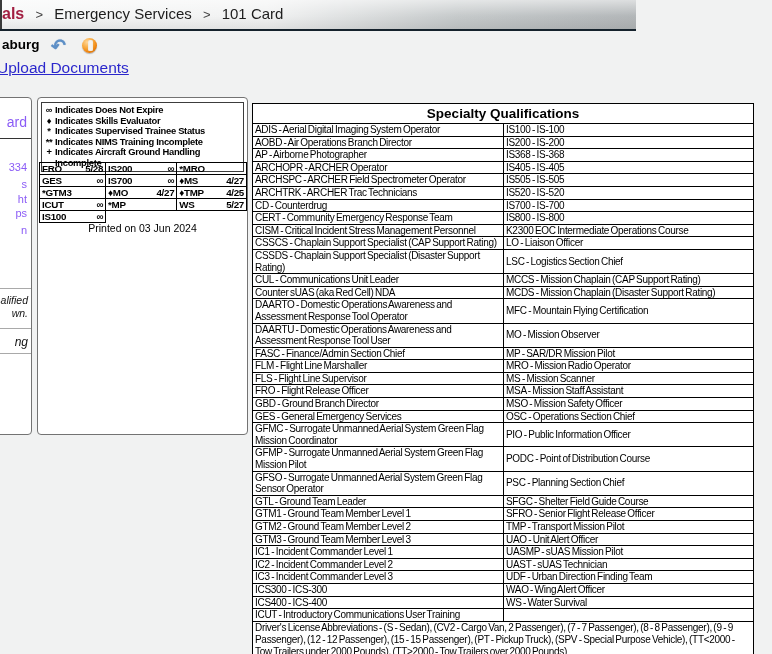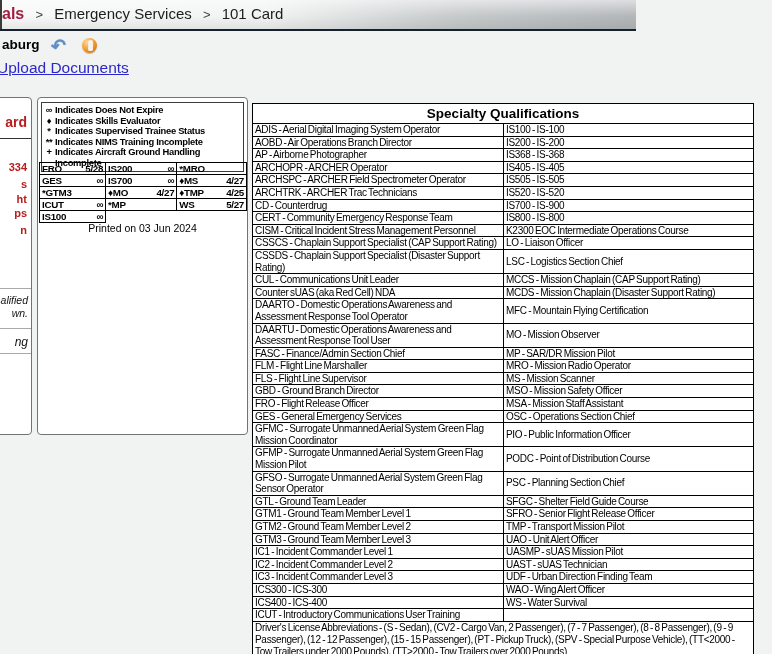--- a/index.html
+++ b/index.html
@@ -37,21 +37,21 @@
     content:"";position:absolute;left:6px;top:2px;width:5px;height:11px;background:#f6f2ec;
     border-radius:1.5px;box-shadow:inset 0 0 1px #c8b9a4;
   }
   .upload-link{
     position:absolute;left:-3px;top:59px;font-size:15.5px;color:#2b27cc;
     text-decoration:underline;cursor:pointer;white-space:nowrap;
   }
   
   .card{position:absolute;background:#fff;border:1px solid #737373;border-radius:4px;}
   #card-front{left:-172px;top:97px;width:202px;height:336px;}
-  .cf-text{position:absolute;right:4px;white-space:nowrap;font-weight:bold;font-size:11px;color:#b91c1c;}
+  .cf-text{position:absolute;right:4px;white-space:nowrap;font-weight:normal;font-size:11px;color:#8b5cf6;}
   .cf-title{font-size:14px;top:16px;}
   .cf-rule{position:absolute;left:0;right:0;top:40px;border-top:1.5px solid #333;}
   .cf-div{position:absolute;left:0;right:0;border-top:1px solid #a9a9a9;}
   .cf-note{position:absolute;right:3px;white-space:nowrap;font-size:10.5px;font-weight:normal;color:#111;font-style:italic;}
   #card-back{left:37px;top:97px;width:209px;height:336px;}
   .legend-box{position:absolute;left:3px;top:4px;right:3px;border:1px solid #3c3c3c;padding:2px 1px 2px 1px;}
   .legend-row{display:flex;align-items:flex-start;font-size:9.4px;font-weight:bold;line-height:10.6px;letter-spacing:-0.3px;color:#000;}
   .legend-sym{width:12px;flex:none;text-align:center;}
   .legend-txt{flex:1;}
   .qual-grid{position:absolute;left:1px;top:64px;border-collapse:collapse;table-layout:fixed;}
@@ -243,21 +243,21 @@
       <tr>
         <td>ARCHSPC - ARCHER Field Spectrometer Operator</td>
         <td>IS505 - IS-505</td>
       </tr>
       <tr>
         <td>ARCHTRK - ARCHER Trac Technicians</td>
         <td>IS520 - IS-520</td>
       </tr>
       <tr>
         <td>CD - Counterdrug</td>
-        <td>IS700 - IS-900</td>
+        <td>IS700 - IS-700</td>
       </tr>
       <tr>
         <td>CERT - Community Emergency Response Team</td>
         <td>IS800 - IS-800</td>
       </tr>
       <tr>
         <td>CISM - Critical Incident Stress Management Personnel</td>
         <td>K2300 EOC Intermediate Operations Course</td>
       </tr>
       <tr>
@@ -290,26 +290,26 @@
       </tr>
       <tr>
         <td>FLM - Flight Line Marshaller</td>
         <td>MRO - Mission Radio Operator</td>
       </tr>
       <tr>
         <td>FLS - Flight Line Supervisor</td>
         <td>MS - Mission Scanner</td>
       </tr>
       <tr>
+        <td>FRO - Flight Release Officer</td>
+        <td>MSA - Mission Staff Assistant</td>
+      </tr>
+      <tr>
         <td>GBD - Ground Branch Director</td>
         <td>MSO - Mission Safety Officer</td>
-      </tr>
-      <tr>
-        <td>FRO - Flight Release Officer</td>
-        <td>MSA - Mission Staff Assistant</td>
       </tr>
       <tr>
         <td>GES - General Emergency Services</td>
         <td>OSC - Operations Section Chief</td>
       </tr>
       <tr>
         <td>GFMC - Surrogate Unmanned Aerial System Green Flag Mission Coordinator</td>
         <td>PIO - Public Information Officer</td>
       </tr>
       <tr>

